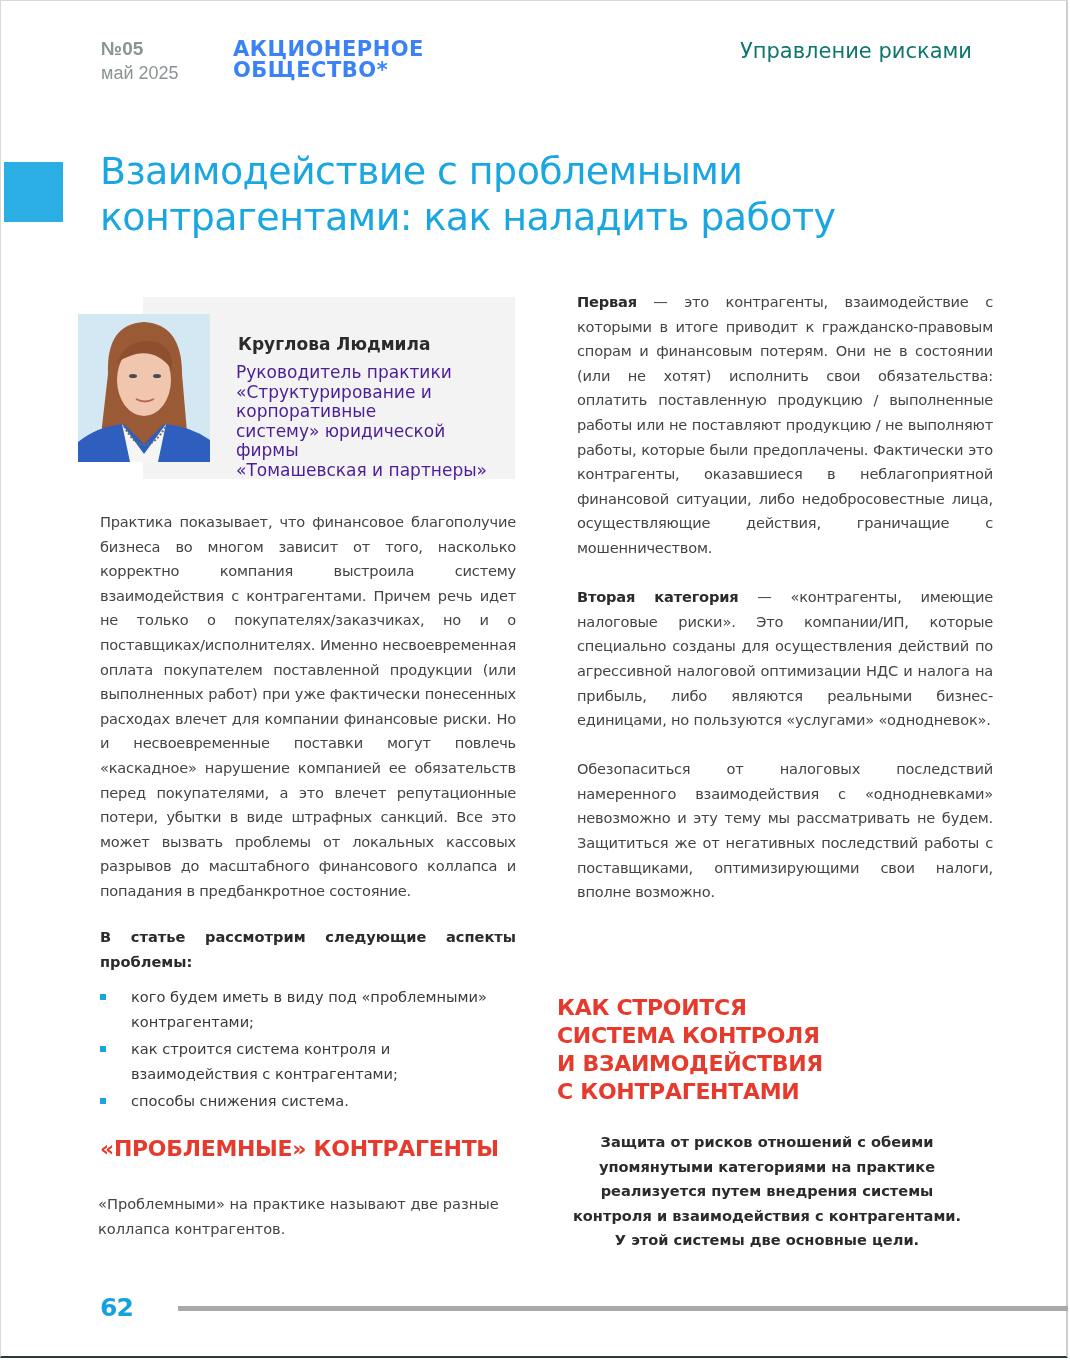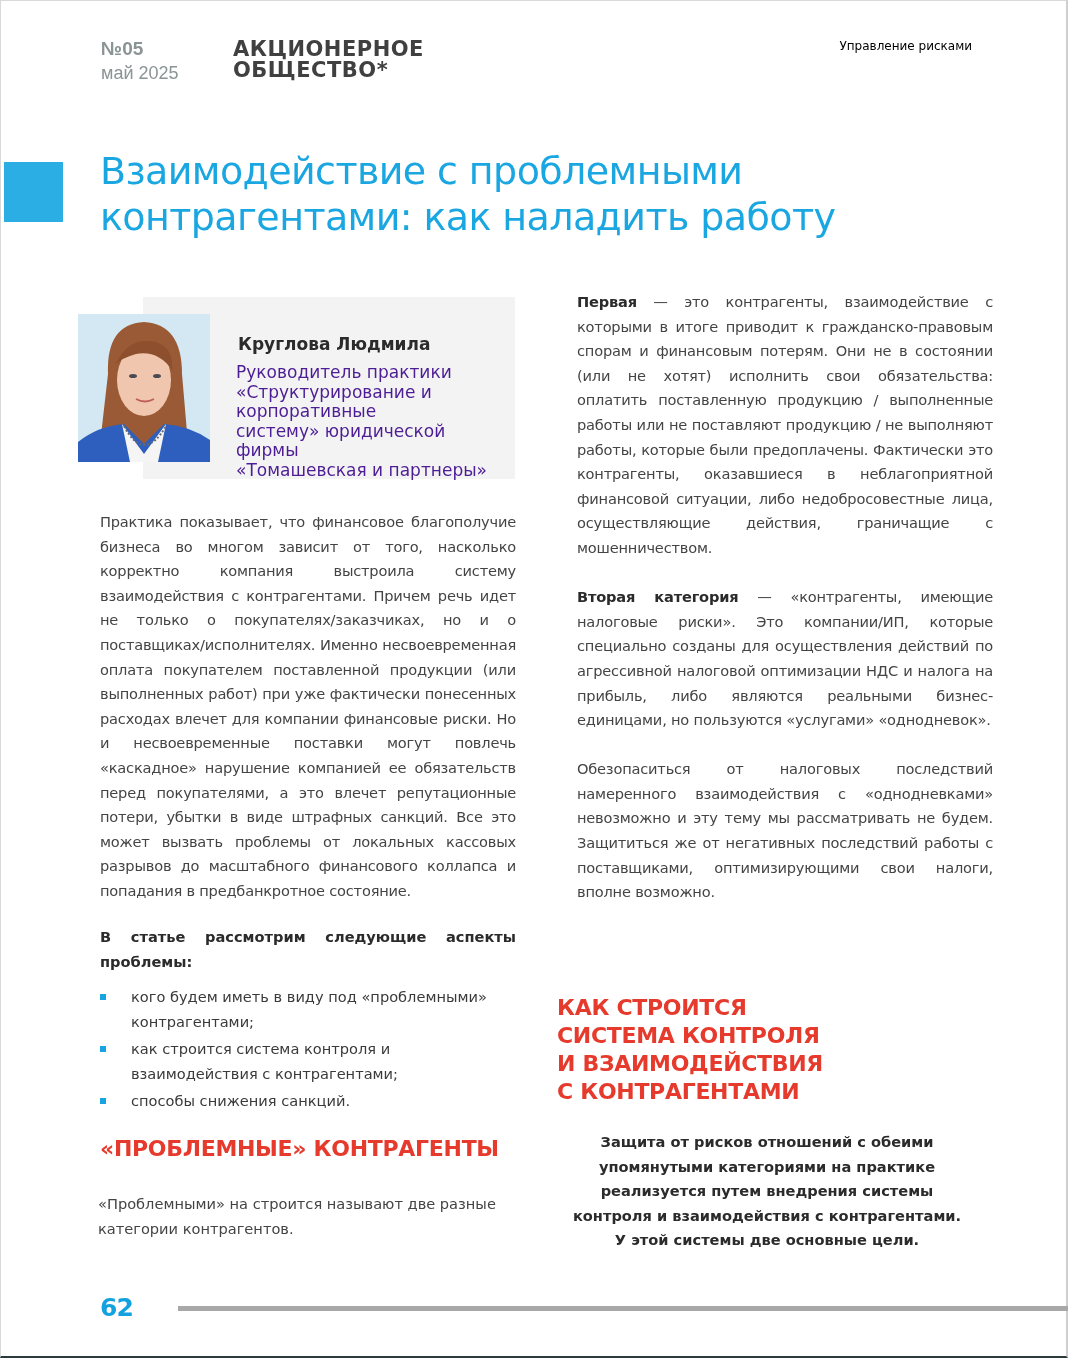--- a/index.html
+++ b/index.html
@@ -11,22 +11,22 @@
     position: relative;
   }
   .page-frame {
     position: absolute; left: 0; top: 0; width: 1068px; height: 1358px;
     border-top: 1px solid #d9d9d9; border-left: 1px solid #d9d9d9; border-right: 2px solid #cfcfcf; border-bottom: 2px solid #2b3a3a;
     box-sizing: border-box; pointer-events: none;
   }
   .issue { position: absolute; left: 101px; top: 37px; font-family: "Liberation Sans", sans-serif; color: #8a9494; line-height: 24px; }
   .issue .num { font-size: 19px; font-weight: bold; }
   .issue .date { font-size: 18px; }
-  .logo { position: absolute; left: 233px; top: 39px; font-family: "DejaVu Sans", sans-serif; font-weight: bold; color: #404040; font-size: 21px; line-height: 21px; letter-spacing: 0.5px; }
-  .section { position: absolute; right: 98px; top: 39px; font-family: "DejaVu Sans", sans-serif; font-size: 12px; color: #000000; }
+  .logo { position: absolute; left: 233px; top: 39px; font-family: "DejaVu Sans", sans-serif; font-weight: bold; color: #3b82f6; font-size: 21px; line-height: 21px; letter-spacing: 0.5px; }
+  .section { position: absolute; right: 98px; top: 39px; font-family: "DejaVu Sans", sans-serif; font-size: 21px; color: #0f766e; }
   .accent-block { position: absolute; left: 4px; top: 162px; width: 59px; height: 60px; background: #2aaee3; }
   .title { position: absolute; left: 100px; top: 148px; width: 760px; font-family: "DejaVu Sans", sans-serif; font-weight: normal; font-size: 38px; line-height: 46px; color: #1aa7e1; letter-spacing: -0.6px; margin: 0; }
   .author-bg { position: absolute; left: 143px; top: 297px; width: 372px; height: 182px; background: #f3f3f3; }
   .author-photo { position: absolute; left: 78px; top: 314px; width: 132px; height: 148px; background: linear-gradient(180deg, #cfe6f1 0%, #d8ebf4 100%); overflow: hidden; }
   .author-photo svg { display: block; }
   .author-name { position: absolute; left: 238px; top: 334px; font-size: 17px; font-weight: bold; color: #2b2b2b; font-family: "DejaVu Sans", sans-serif; }
   .author-role { position: absolute; left: 236px; top: 363px; width: 275px; font-size: 17px; line-height: 19.5px; color: #4c1d95; font-family: "DejaVu Sans", sans-serif; }
   .col { position: absolute; width: 416px; font-size: 14.6px; line-height: 24.6px; color: #444; text-align: justify; font-family: "DejaVu Sans", sans-serif; letter-spacing: -0.2px; }
   .col p { margin: 0; }
   .col b { color: #2b2b2b; }
@@ -94,27 +94,27 @@
 
 <div class="col left-col">
   <p>Практика показывает, что финансовое благополучие бизнеса во многом зависит от того, насколько корректно компания выстроила систему взаимодействия с контрагентами. Причем речь идет не только о покупателях/заказчиках, но и о поставщиках/исполнителях. Именно несвоевременная оплата покупателем поставленной продукции (или выполненных работ) при уже фактически понесенных расходах влечет для компании финансовые риски. Но и несвоевременные поставки могут повлечь «каскадное» нарушение компанией ее обязательств перед покупателями, а это влечет репутационные потери, убытки в виде штрафных санкций. Все это может вызвать проблемы от локальных кассовых разрывов до масштабного финансового коллапса и попадания в предбанкротное состояние.</p>
 </div>
 
 <div class="aspects">В статье рассмотрим следующие аспекты проблемы:</div>
 
 <ul class="bullets">
   <li><span class="sq"></span><span>кого будем иметь в виду под «проблемными» контрагентами;</span></li>
   <li><span class="sq"></span><span>как строится система контроля и взаимодействия с контрагентами;</span></li>
-  <li><span class="sq"></span><span>способы снижения санкций.</span></li>
+  <li><span class="sq"></span><span>способы снижения система.</span></li>
 </ul>
 
 <h2 class="h2-left">«ПРОБЛЕМНЫЕ» КОНТРАГЕНТЫ</h2>
 
 <div class="p-left-bottom">
-  <p>«Проблемными» на строится называют две разные категории контрагентов.</p>
+  <p>«Проблемными» на практике называют две разные коллапса контрагентов.</p>
 </div>
 
 <div class="col right-col">
   <p><b>Первая</b><span> — это контрагенты, взаимодействие с которыми в итоге приводит к гражданско-правовым спорам и финансовым потерям. Они не в состоянии (или не хотят) исполнить свои обязательства: оплатить поставленную продукцию / выполненные работы или не поставляют продукцию / не выполняют работы, которые были предоплачены. Фактически это контрагенты, оказавшиеся в неблагоприятной финансовой ситуации, либо недобросовестные лица, осуществляющие действия, граничащие с мошенничеством.</span></p>
   <p style="margin-top:24.6px"><b>Вторая категория</b><span> — «контрагенты, имеющие налоговые риски». Это компании/ИП, которые специально созданы для осуществления действий по агрессивной налоговой оптимизации НДС и налога на прибыль, либо являются реальными бизнес-единицами, но пользуются «услугами» «однодневок».</span></p>
   <p style="margin-top:24.6px">Обезопаситься от налоговых последствий намеренного взаимодействия с «однодневками» невозможно и эту тему мы рассматривать не будем. Защититься же от негативных последствий работы с поставщиками, оптимизирующими свои налоги, вполне возможно.</p>
 </div>
 
 <h2 class="h2-right">
   <span>КАК СТРОИТСЯ</span><br>

